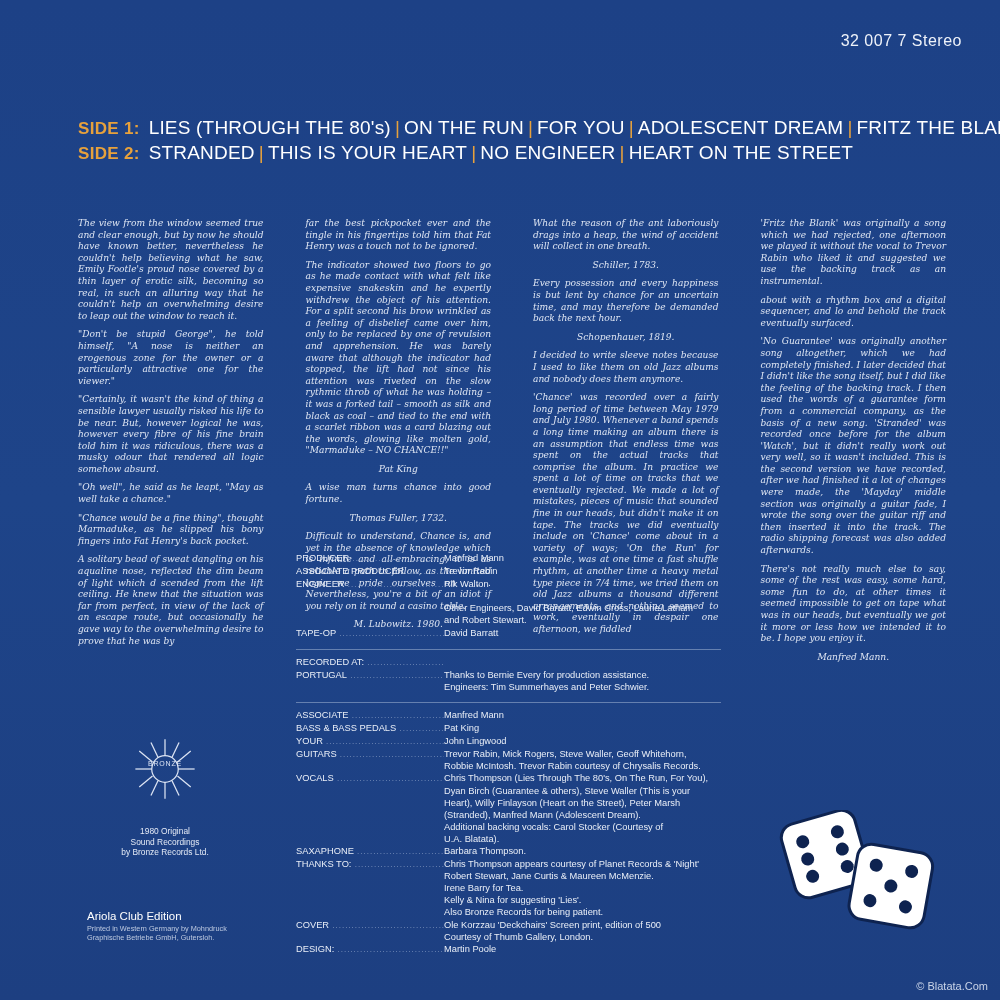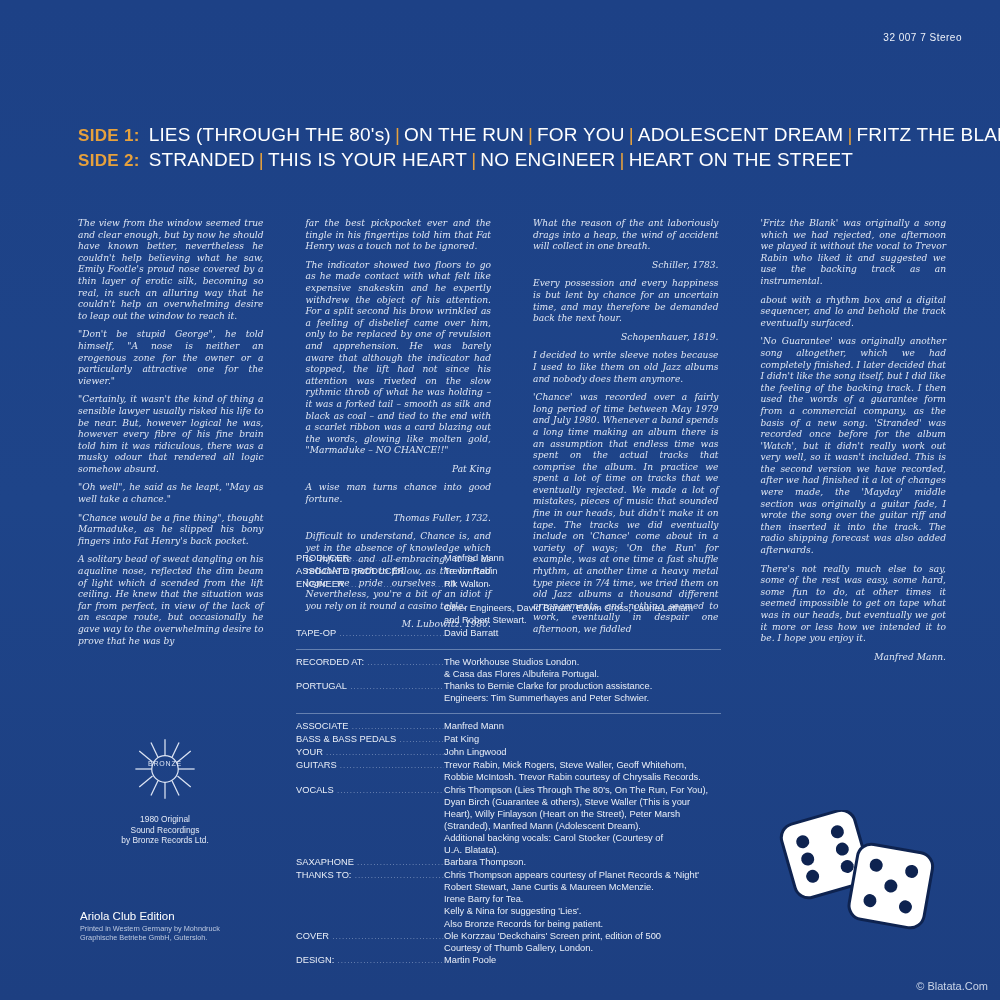--- a/index.html
+++ b/index.html
@@ -18,27 +18,27 @@
   .page {
     position: absolute;
     inset: 0;
     background: #1f4487;
     background: linear-gradient(180deg, #1d4186 0%, #1e4489 50%, #1d3f81 100%);
   }
   .catalog {
     position: absolute;
     top: 32px;
     right: 38px;
-    font-size: 10px;
+    font-size: 16px;
     letter-spacing: 0.5px;
     color: #eef2f9;
   }
   .sides {
     position: absolute;
-    top: 124px;
+    top: 117px;
     left: 78px;
     right: 60px;
   }
   .side-line {
     display: flex;
     align-items: baseline;
     white-space: nowrap;
     margin-bottom: 3px;
   }
   .side-label {
@@ -74,21 +74,21 @@
     font-size: 9.1px;
     line-height: 11.6px;
     color: #dfe6f3;
     text-align: justify;
   }
   .note-col p {
     margin: 0 0 7px 0;
   }
   .attrib {
     display: block;
-    text-align: right;
+    text-align: center;
   }
 
   .credits {
     position: absolute;
     top: 552px;
     left: 296px;
     width: 425px;
     font-size: 9.3px;
     line-height: 12.1px;
     color: #e9eef7;
@@ -130,28 +130,28 @@
     top: 730px;
     width: 170px;
     text-align: center;
   }
   .bronze-sun {
     width: 78px;
     height: 78px;
     margin: 0 auto;
   }
   .bronze-text {
-    margin-top: 6px;
+    margin-top: 18px;
     font-size: 8.4px;
     line-height: 10.5px;
     color: #e3e9f5;
   }
   .ariola {
     position: absolute;
-    left: 80px;
+    left: 87px;
     top: 910px;
     width: 250px;
   }
   .ariola-title {
     font-size: 11.5px;
     color: #ffffff;
     margin-bottom: 3px;
   }
   .ariola-sub {
     font-size: 7.3px;
@@ -263,29 +263,25 @@
           <div class="credit-key"><span>TAPE-OP</span><span class="dots"> ............................................................</span></div>
           <div class="credit-val">
             <div>David Barratt</div>
           </div>
         </div>
       </div>
       <div class="rule"></div>
       <div class="credit-group">
         <div class="credit-row">
           <div class="credit-key"><span>RECORDED AT:</span><span class="dots"> ............................................................</span></div>
-          <div class="credit-val">
-            <div>The Workhouse Studios London.</div>
-            <div>&amp; Casa das Flores Albufeira Portugal.</div>
-          </div>
         </div>
         <div class="credit-row">
           <div class="credit-key"><span>PORTUGAL</span><span class="dots"> ............................................................</span></div>
           <div class="credit-val">
-            <div>Thanks to Bernie Clarke for production assistance.</div>
+            <div>Thanks to Bernie Every for production assistance.</div>
             <div>Engineers: Tim Summerhayes and Peter Schwier.</div>
           </div>
         </div>
       </div>
       <div class="rule"></div>
       <div class="credit-group">
         <div class="credit-row">
           <div class="credit-key"><span>ASSOCIATE</span><span class="dots"> ............................................................</span></div>
           <div class="credit-val">
             <div>Manfred Mann</div>

